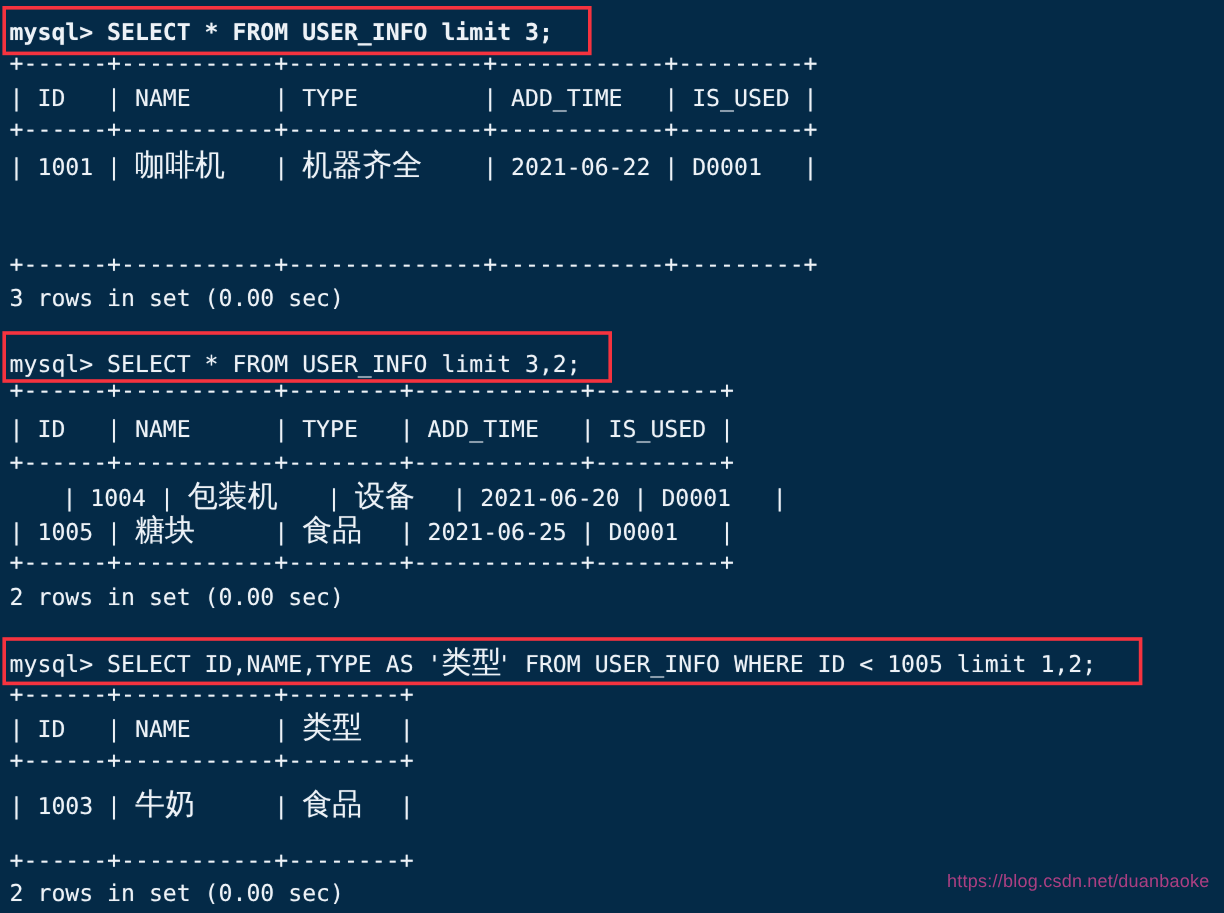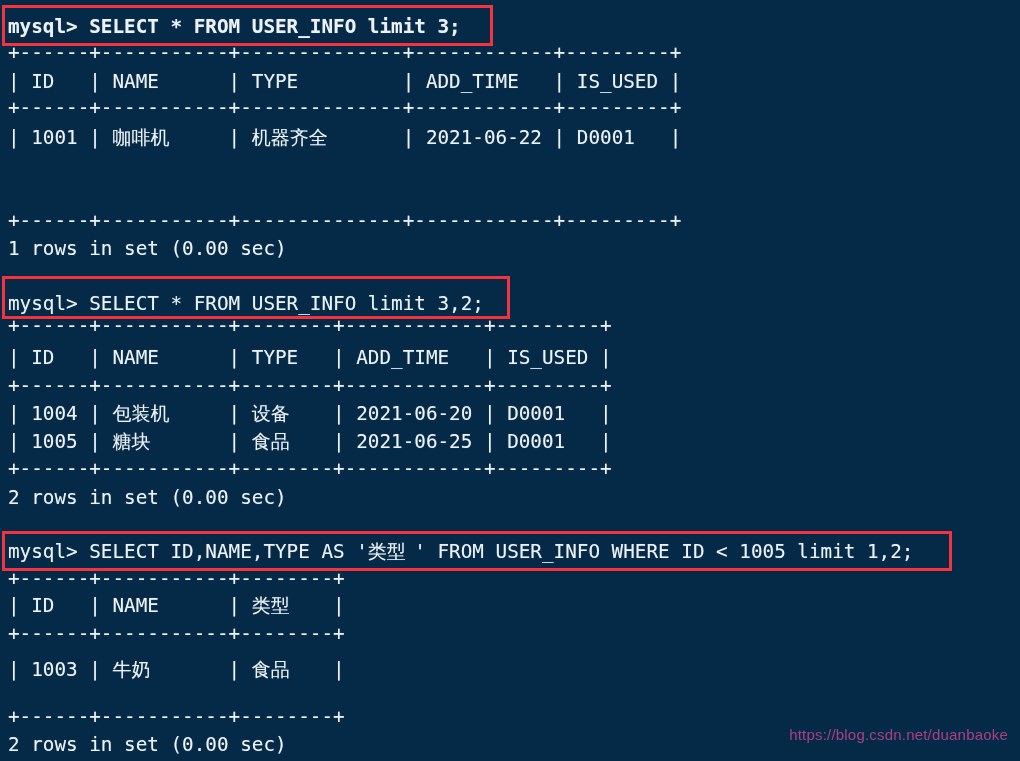--- a/index.html
+++ b/index.html
@@ -33,21 +33,21 @@
     letter-spacing: 0px;
     color: #EDF2F7;
     white-space: pre;
     font-family: "DejaVu Sans Mono", "Liberation Mono", monospace;
     text-shadow: 0 0 1px rgba(237,242,247,0.35);
   }
 
   
   .cjk {
     font-family: "DejaVu Sans", "Liberation Sans", sans-serif;
-    font-size: 19px;
+    font-size: 25px;
     letter-spacing: 0;
   }
 
   .redbox {
     position: absolute;
     border: 3px solid #F5333F;
     box-sizing: border-box;
     background: transparent;
     pointer-events: none;
   }
@@ -73,31 +73,31 @@
 
   <div class="line" style="top:13px;font-weight:bold;">mysql&gt; SELECT * FROM USER_INFO limit 3;</div>
 
   <div class="line" style="top:39px;">+------+-----------+--------------+------------+---------+</div>
   <div class="line" style="top:68px;">| ID   | NAME      | TYPE         | ADD_TIME   | IS_USED |</div>
   <div class="line" style="top:94px;">+------+-----------+--------------+------------+---------+</div>
 
   <div class="line" style="top:124px;">| 1001 | <span class="cjk" style="display:inline-block;width:69.65px;">咖啡机</span>    | <span class="cjk" style="display:inline-block;width:92.87px;">机器齐全</span>     | 2021-06-22 | D0001   |</div>
 
   <div class="line" style="top:207px;">+------+-----------+--------------+------------+---------+</div>
-  <div class="line" style="top:235px;">1 rows in set (0.00 sec)</div>
+  <div class="line" style="top:235px;">3 rows in set (0.00 sec)</div>
 
   <div class="redbox" style="left:2px; top:276px; width:508px; height:43px;"></div>
 
   <div class="line" style="top:290px;">mysql&gt; SELECT * FROM USER_INFO limit 3,2;</div>
 
   <div class="line" style="top:312px;">+------+-----------+--------+------------+---------+</div>
   <div class="line" style="top:344px;">| ID   | NAME      | TYPE   | ADD_TIME   | IS_USED |</div>
   <div class="line" style="top:372px;">+------+-----------+--------+------------+---------+</div>
 
-  <div class="line" style="top:400px;">| 1004 | <span class="cjk" style="display:inline-block;width:69.65px;">包装机</span>    | <span class="cjk" style="display:inline-block;width:46.43px;">设备</span>   | 2021-06-20 | D0001   |</div>
+  <div class="line" style="top:400px;margin-left:44px;">| 1004 | <span class="cjk" style="display:inline-block;width:69.65px;">包装机</span>    | <span class="cjk" style="display:inline-block;width:46.43px;">设备</span>   | 2021-06-20 | D0001   |</div>
   <div class="line" style="top:428px;">| 1005 | <span class="cjk" style="display:inline-block;width:46.43px;">糖块</span>      | <span class="cjk" style="display:inline-block;width:46.43px;">食品</span>   | 2021-06-25 | D0001   |</div>
 
   <div class="line" style="top:455px;">+------+-----------+--------+------------+---------+</div>
   <div class="line" style="top:484px;">2 rows in set (0.00 sec)</div>
 
   <div class="redbox" style="left:2px; top:531px; width:950px; height:40px;"></div>
 
   <div class="line" style="top:538px;">mysql&gt; SELECT ID,NAME,TYPE AS '<span class="cjk" style="display:inline-block;width:46.43px;">类型</span>' FROM USER_INFO WHERE ID &lt; 1005 limit 1,2;</div>
 
   <div class="line" style="top:565px;">+------+-----------+--------+</div>

